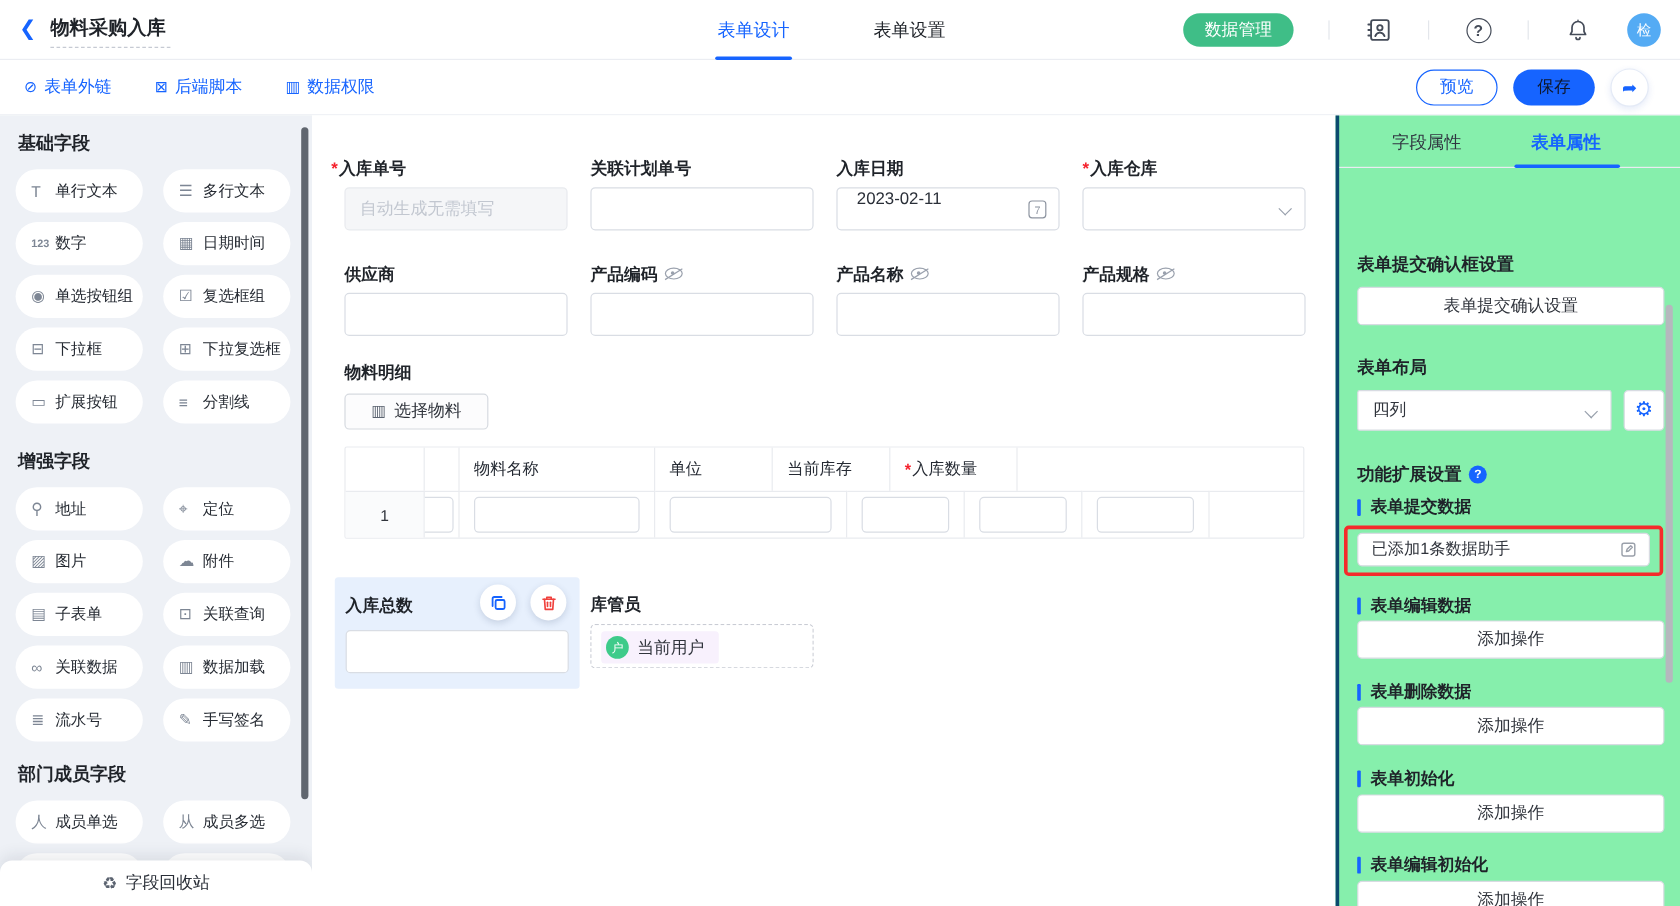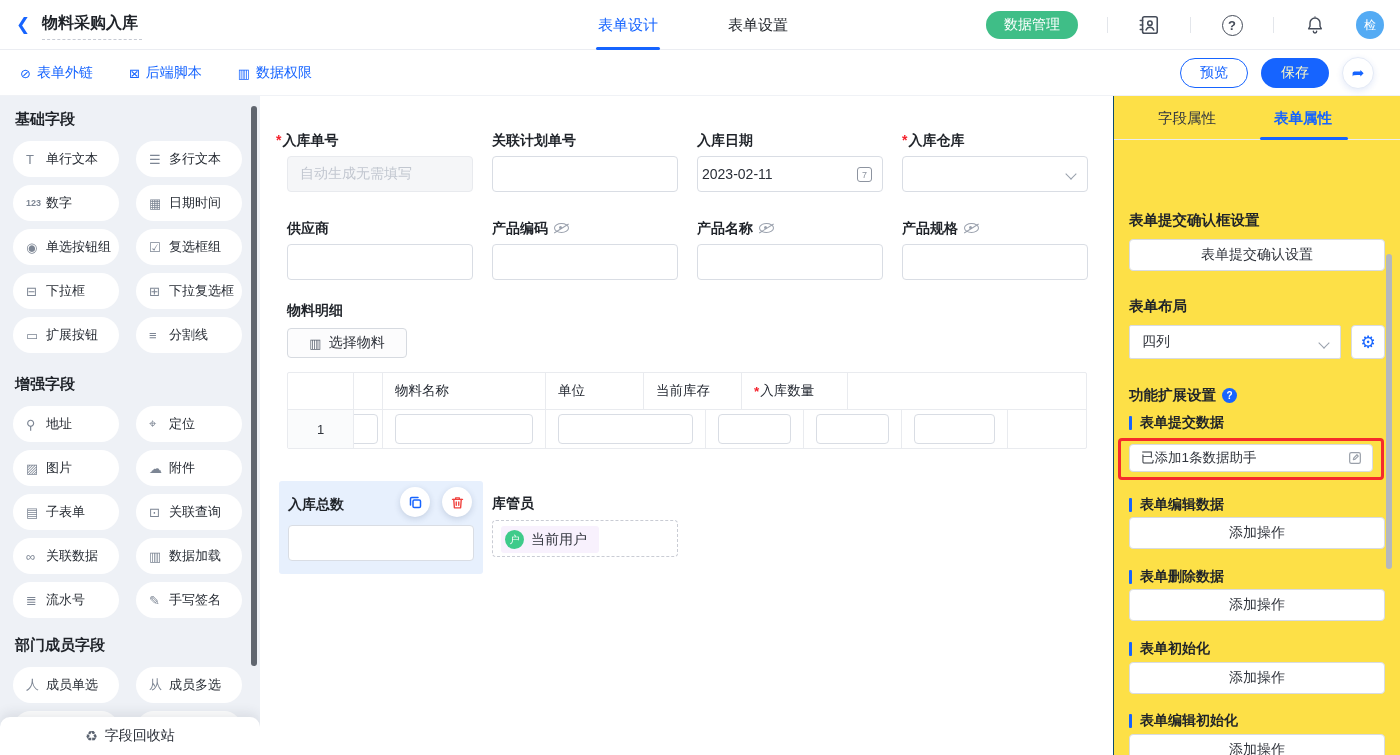--- a/index.html
+++ b/index.html
@@ -19,21 +19,21 @@
 .hico{width:24px;height:24px;display:flex;align-items:center;justify-content:center;cursor:pointer}
 .helpc{width:21px;height:21px;border:1.6px solid #454c59;border-radius:50%;display:flex;align-items:center;justify-content:center;font-size:13px;color:#454c59;font-weight:bold}
 .avatar{width:28px;height:28px;border-radius:50%;background:#54abf4;color:#fff;font-size:12px;display:flex;align-items:center;justify-content:center;cursor:pointer}
 
 .tbar{position:absolute;left:0;top:50px;width:1400px;height:46px;background:#fff;border-bottom:1px solid #f0f2f6;z-index:20}
 .tlinks{position:absolute;left:20px;top:0;height:46px;display:flex;gap:36px;align-items:center}
 .tlink{color:#1664ff;font-size:14px;display:flex;align-items:center;gap:6px;cursor:pointer}
 .tlink .tg{font-size:13px}
 .tbtns{position:absolute;right:26px;top:7px;display:flex;gap:13px;align-items:center}
 .btn-prev{width:68px;height:30px;border-radius:15px;border:1px solid #1664ff;color:#1664ff;background:#fff;font-size:14px;cursor:pointer}
-.btn-save{width:68px;height:30px;border-radius:15px;border:none;color:#fef9c3;background:#1664ff;font-size:14px;cursor:pointer}
+.btn-save{width:68px;height:30px;border-radius:15px;border:none;color:#0f172a;background:#1664ff;font-size:14px;cursor:pointer}
 .btn-share{width:32px;height:32px;border-radius:50%;background:#fff;border:1px solid #e4eaf6;box-shadow:0 2px 6px rgba(30,80,200,.12);color:#1664ff;font-size:15px;display:flex;align-items:center;justify-content:center;cursor:pointer}
 
 .sidebar{position:absolute;left:0;top:96px;width:260px;height:659px;background:#eef1f6;overflow:hidden}
 .sb-in{padding:0 18px 0 13px}
 .sec-t{font-size:15px;font-weight:700;color:#1f2329;margin:14px 0 12px 2px}
 .sec-t.m2{margin-top:22px}
 .sec-t.m3{margin-top:18px}
 .pgrid{display:grid;grid-template-columns:1fr 1fr;column-gap:17px;row-gap:8px}
 .pill{height:36px;background:#fff;border-radius:18px;display:flex;align-items:center;padding-left:13px;cursor:pointer}
 .pg{width:20px;color:#7d8694;font-size:13px;flex:none;text-align:left}
@@ -41,21 +41,21 @@
 .pl{font-size:13px;color:#262b33;white-space:nowrap}
 .sb-scroll{position:absolute;left:251px;top:10px;width:6px;height:560px;background:#60666f;border-radius:3px}
 .recycle{position:absolute;left:0;bottom:0;width:260px;height:38px;background:#fff;border-radius:10px 10px 0 0;box-shadow:0 -4px 12px rgba(40,50,70,.10);display:flex;align-items:center;justify-content:center;gap:7px;font-size:14px;color:#2a2f38;cursor:pointer}
 .recycle .rg{color:#5b6370;font-size:14px}
 
 .canvas{position:absolute;left:260px;top:96px;width:853px;height:659px;background:#fff;overflow:hidden}
 .flabel{position:absolute;font-size:14px;font-weight:700;color:#1f2329;white-space:nowrap}
 .req{color:#f5222d;margin-right:1px;font-weight:700}
 .inp{position:absolute;width:186px;height:36px;background:#fff;border:1px solid #d9dde4;border-radius:4px}
 .inp.dis{background:#f5f6f8;border-color:#e8eaee;color:#c2c7d0;display:flex;align-items:center;padding-left:12px;font-size:14px}
-.inp.date{display:flex;align-items:center;padding-left:4px;font-size:14px;color:#2a2f38}
+.inp.date{display:flex;padding-left:16px;font-size:14px;color:#2a2f38}
 .calico{position:absolute;right:10px;top:10px;width:15px;height:15px;border:1.3px solid #8d94a0;border-radius:3px;font-size:9px;color:#8d94a0;display:flex;align-items:center;justify-content:center}
 .chev{position:absolute;right:12px;top:13px;width:8px;height:8px;border-right:1.6px solid #98a0ac;border-bottom:1.6px solid #98a0ac;transform:rotate(45deg)}
 .eyeoff{position:relative;display:inline-block;width:15px;height:10px;border:1.3px solid #9aa1ad;border-radius:50%;margin-left:6px;vertical-align:0}
 .eyeoff::before{content:"";position:absolute;left:4px;top:2px;width:3.4px;height:3.4px;background:#9aa1ad;border-radius:50%}
 .eyeoff::after{content:"";position:absolute;left:-2px;top:3.5px;width:17px;height:1.3px;background:#9aa1ad;transform:rotate(-32deg)}
 .selbtn{position:absolute;left:27px;top:232px;width:120px;height:30px;background:#fcfcfd;border:1px solid #d6dae0;border-radius:4px;display:flex;align-items:center;justify-content:center;gap:7px;font-size:14px;color:#30343c;cursor:pointer}
 .selbtn .bg1{color:#5b6370;font-size:13px}
 .sftable{position:absolute;left:27px;top:276px;width:800px;border:1px solid #e9ebef;border-radius:2px;display:flex;flex-direction:column}
 .sfrow{display:flex}
 .sfcell{border-right:1px solid #e9ebef;position:relative;flex:none}
@@ -70,21 +70,21 @@
 .totblk .flabel2{position:absolute;left:9px;top:15px;font-size:14px;font-weight:700;color:#1f2329}
 .totblk .tinp{position:absolute;left:9px;top:44px;width:186px;height:36px;background:#fff;border:1px solid #d9dde4;border-radius:4px}
 .cbtn{position:absolute;top:6px;width:30px;height:30px;border-radius:50%;background:#fff;box-shadow:0 2px 6px rgba(40,60,100,.18);display:flex;align-items:center;justify-content:center;cursor:pointer}
 .cbtn.copy{left:121px}
 .cbtn.del{left:163px}
 .memberbox{position:absolute;left:232px;top:424px;width:186px;height:37px;border:1px dashed #c9ccd4;border-radius:4px;background:#fff}
 .utag{position:absolute;left:8px;top:5px;height:27px;background:#f8f1fd;border-radius:3px;display:flex;align-items:center;gap:7px;padding:0 12px 0 4px}
 .ucirc{width:19px;height:19px;border-radius:50%;background:#3ecb8a;color:#fff;font-size:10px;display:flex;align-items:center;justify-content:center}
 .utag .utxt{font-size:14px;color:#30343c}
 
-.panel{position:absolute;left:1113px;top:96px;width:287px;height:659px;background:#fde047;border-left:1px solid #0c4a6e;overflow:hidden}
+.panel{position:absolute;left:1113px;top:96px;width:287px;height:659px;background:#86efac;border-left:3px solid #0c4a6e;overflow:hidden}
 .ptabs{position:absolute;left:0;top:0;width:287px;height:44px;border-bottom:1px solid #e9ecf1}
 .ptab{position:absolute;top:13px;font-size:14.5px;color:#303540;cursor:pointer}
 .ptab.t1{left:44px}
 .ptab.t2{left:160px;color:#1664ff;font-weight:700}
 .ptab-ul{position:absolute;left:146px;top:41px;width:88px;height:3px;background:#1664ff;border-radius:2px}
 .pbtn{position:absolute;left:15px;width:256px;height:32px;background:#fff;border:1px solid #d8dbe2;border-radius:4px;display:flex;align-items:center;justify-content:center;font-size:14px;color:#30343c;cursor:pointer}
 .psec{position:absolute;left:15px;font-size:14.5px;font-weight:700;color:#1f2329;display:flex;align-items:center;gap:6px}
 .pselect{position:absolute;left:15px;top:229px;width:212px;height:34px;background:#fff;border:1px solid #d8dbe2;border-radius:2px;display:flex;align-items:center;padding-left:12px;font-size:14px;color:#30343c;cursor:pointer}
 .pselect .chev{top:13px}
 .gearbtn{position:absolute;left:237px;top:229px;width:34px;height:34px;background:#fff;border:1px solid #d8dbe2;border-radius:4px;display:flex;align-items:center;justify-content:center;color:#1664ff;font-size:17px;cursor:pointer}

